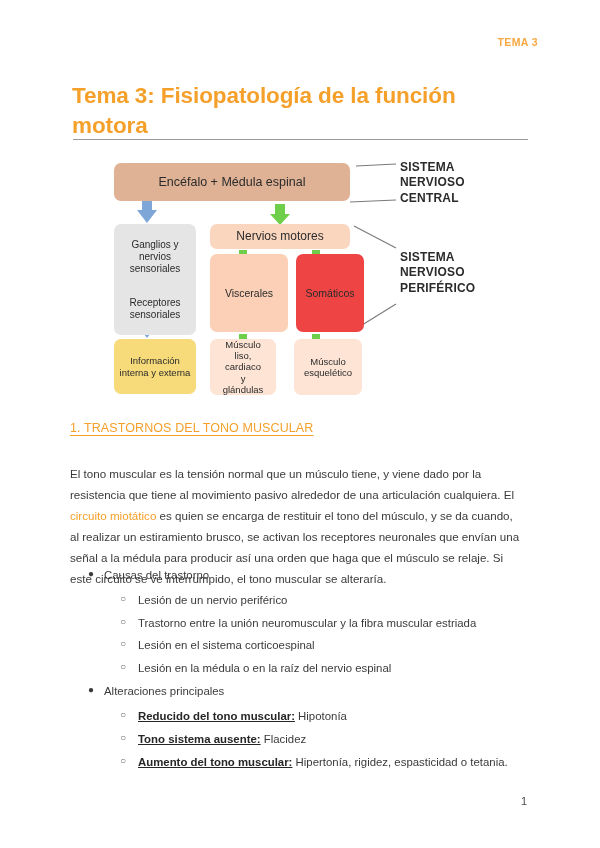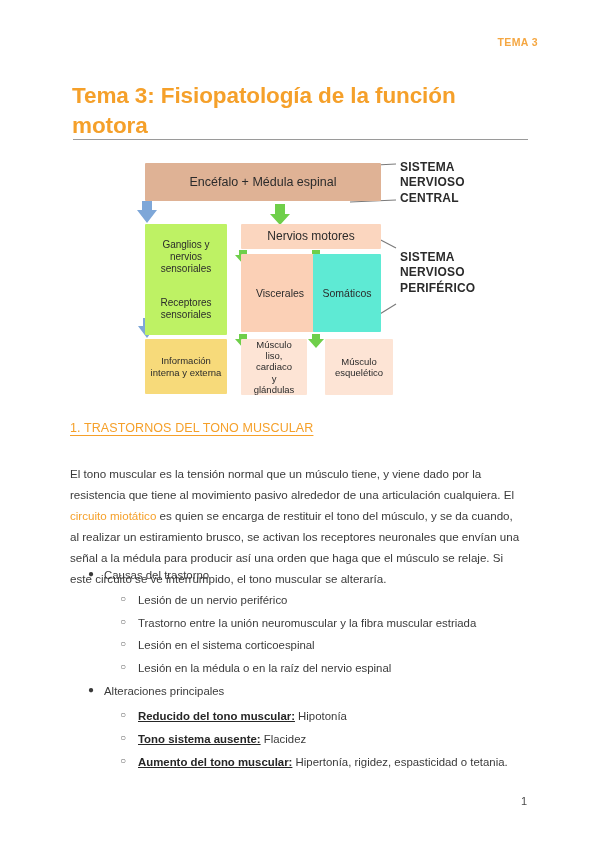--- a/index.html
+++ b/index.html
@@ -58,37 +58,36 @@
   .diagram {
     position: absolute;
     top: 156px;
     left: 100px;
     width: 420px;
     height: 250px;
   }
   .dbox {
     position: absolute;
     box-sizing: border-box;
-    border-radius: 1px;
+    border-radius: 7px;
     display: flex;
     align-items: center;
     justify-content: center;
     text-align: center;
     color: #2b2b2b;
     line-height: 1.2;
-    margin-left: 31px;
   }
   .dbox-cns {
     left: 14px; top: 7px; width: 236px; height: 38px;
     background: #dfb295;
     font-size: 12.5px;
   }
   .dbox-sensory {
     left: 14px; top: 68px; width: 82px; height: 111px;
-    background: #bef264;
+    background: #e5e5e5;
     font-size: 10px;
     align-items: flex-start;
     justify-content: center;
     flex-direction: column;
     padding: 6px 4px;
   }
   .dbox-sensory span { display: block; width: 100%; text-align: center; }
   .sensory-gap { height: 22px; }
   .dbox-info {
     left: 14px; top: 183px; width: 82px; height: 55px;
@@ -100,22 +99,22 @@
     left: 110px; top: 68px; width: 140px; height: 25px;
     background: #fbd6bf;
     font-size: 12px;
   }
   .dbox-visc {
     left: 110px; top: 98px; width: 78px; height: 78px;
     background: #fbd0b6;
     font-size: 10.5px;
   }
   .dbox-som {
-    left: 182px; top: 98px; width: 68px; height: 78px;
-    background: #5eead4;
+    left: 196px; top: 98px; width: 68px; height: 78px;
+    background: #ef4444;
     font-size: 10.5px;
   }
   .dbox-smooth {
     left: 110px; top: 183px; width: 66px; height: 56px;
     background: #fde4d5;
     font-size: 9.5px;
     padding: 20px;
   }
   .dbox-skel {
     left: 194px; top: 183px; width: 68px; height: 56px;

